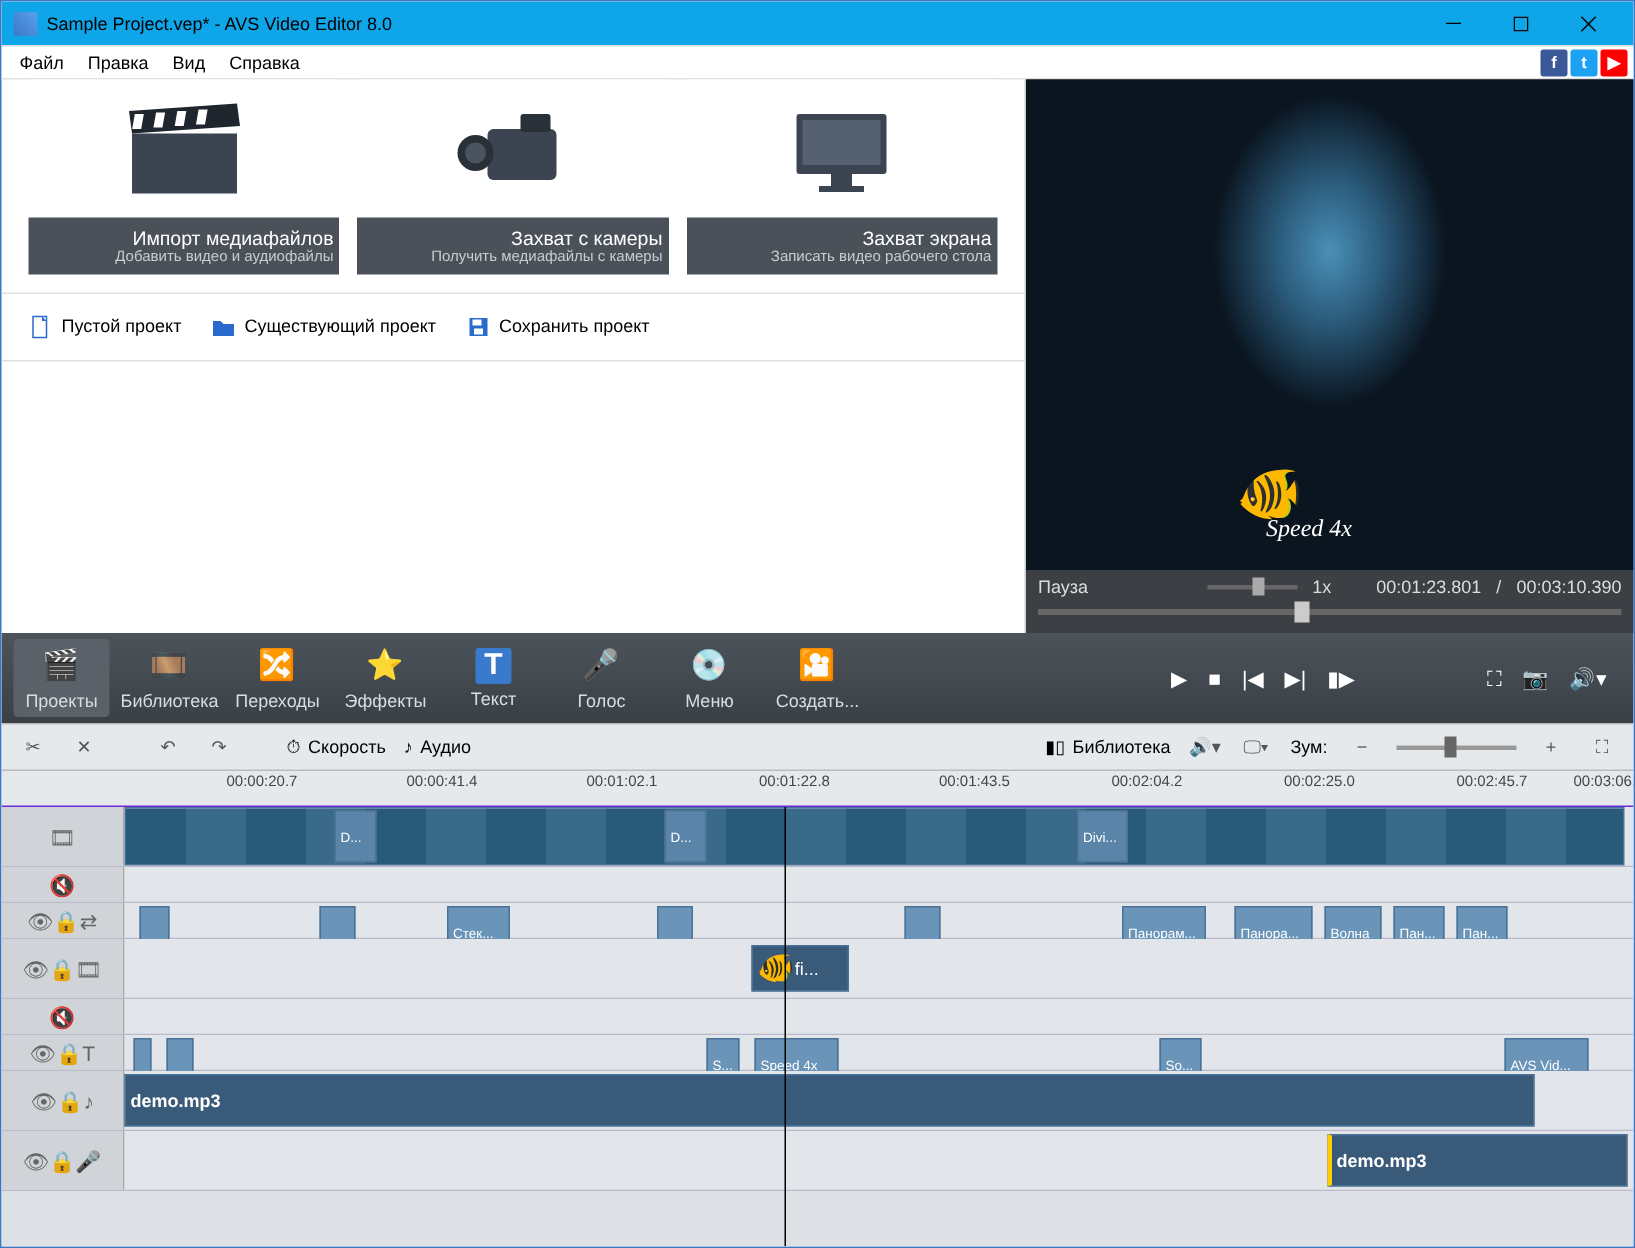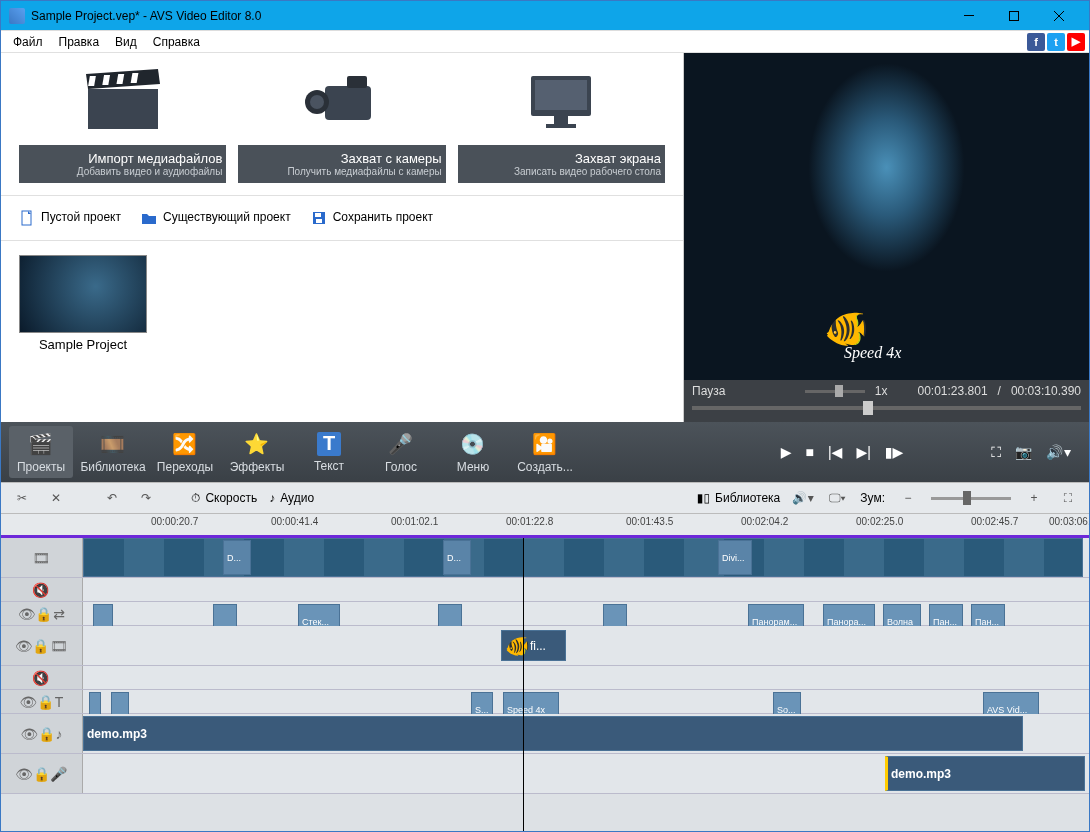--- a/index.html
+++ b/index.html
@@ -44,21 +44,21 @@
 .tool-btn.active{background:#5a6168}
 .tool-btn .t-ico{width:26px;height:26px;display:flex;align-items:center;justify-content:center;font-size:20px}
 .play-controls{margin-left:auto;display:flex;align-items:center;gap:14px;color:#fff;padding-right:10px}
 .pc-btn{cursor:pointer;font-size:14px}
 .tl-toolbar{height:32px;background:#e6e9ec;border-top:1px solid #bbb;border-bottom:1px solid #bbb;display:flex;align-items:center;padding:0 10px;gap:12px}
 .tl-btn{width:22px;height:22px;display:flex;align-items:center;justify-content:center;cursor:pointer;color:#555}
 .tl-label{display:flex;align-items:center;gap:5px;font-size:12px;cursor:pointer}
 .tl-toolbar .right{margin-left:auto;display:flex;align-items:center;gap:12px}
 .zoom-slider{width:80px;height:3px;background:#999;position:relative}
 .zoom-slider::after{content:"";position:absolute;width:8px;height:14px;background:#666;top:-6px;left:40%}
-.ruler{height:24px;background:#e6e9ec;display:flex;position:relative;padding-left:82px;border-bottom:3px solid #6d28d9}
+.ruler{height:24px;background:#e6e9ec;display:flex;position:relative;padding-left:82px;border-bottom:1px solid #6d28d9}
 .ruler .tick{position:absolute;top:2px;font-size:10px;color:#444}
 .timeline{flex:1;background:#dde1e5;overflow:auto;position:relative}
 .track{height:40px;border-bottom:1px solid #bbc;display:flex;position:relative}
 .track.small{height:24px}
 .track-head{width:82px;background:#d0d4d8;border-right:1px solid #aaa;display:flex;align-items:center;justify-content:center;gap:4px;color:#666;font-size:14px}
 .track-body{flex:1;position:relative;background:#e2e6ea}
 .clip{position:absolute;top:2px;bottom:2px;background:#7ea8c9;border:1px solid #4a7296;font-size:9px;color:#fff;padding:1px 3px;overflow:hidden;display:flex;align-items:center}
 .clip.video{background:#5a7a94;top:0;bottom:0}
 .clip.audio{background:#3a5a7a}
 .clip.trans{background:#6a94b8;height:36px;top:2px}
@@ -170,28 +170,20 @@
       </div>
       <div class="proj-item">
         <svg class="proj-ico" viewBox="0 0 16 16">
             <rect x="2" y="2" width="12" height="12" fill="#2a6acc"></rect>
             <rect x="4" y="3" width="6" height="4" fill="#fff"></rect>
             <rect x="5" y="9" width="6" height="4" fill="#fff"></rect>
           </svg>
         <span>Сохранить проект</span>
       </div>
     </div>
-    <div class="thumb-area">
-      <div class="thumb">
-        <div class="thumb-img">
-            <div style="position:absolute;inset:0;background:radial-gradient(circle at 60% 40%,#3a6a8a,#0a1a2a)"></div>
-          </div>
-        <div class="thumb-label">Sample Project</div>
-      </div>
-    </div>
   </div>
 
   <div class="preview-pane">
     <div class="preview-video">
       <div class="cave-shape"></div>
       <div class="fish-ov">🐠</div>
       <div class="speed-text">Speed 4x</div>
     </div>
     <div class="preview-bar">
       <span>Пауза</span>
@@ -344,21 +336,21 @@
   </div>
 
   <div class="track small">
     <div class="track-head">👁🔒T</div>
     <div class="track-body">
       <div class="clip trans" style="left:6px;width:12px"></div>
       <div class="clip trans" style="left:28px;width:18px"></div>
       <div class="clip trans" style="left:388px;width:22px">S...</div>
       <div class="clip trans" style="left:420px;width:56px">Speed 4x</div>
       <div class="clip trans" style="left:690px;width:28px">So...</div>
-      <div class="clip trans" style="left:900px;width:56px">AVS Vid...</div>
+      <div class="clip trans" style="left:920px;width:56px">AVS Vid...</div>
     </div>
   </div>
 
   <div class="track">
     <div class="track-head">👁🔒♪</div>
     <div class="track-body">
       <div class="clip audio wave" style="left:0;width:940px;top:2px;bottom:2px">
           <span style="font-weight:bold">demo.mp3</span>
         </div>
     </div>

